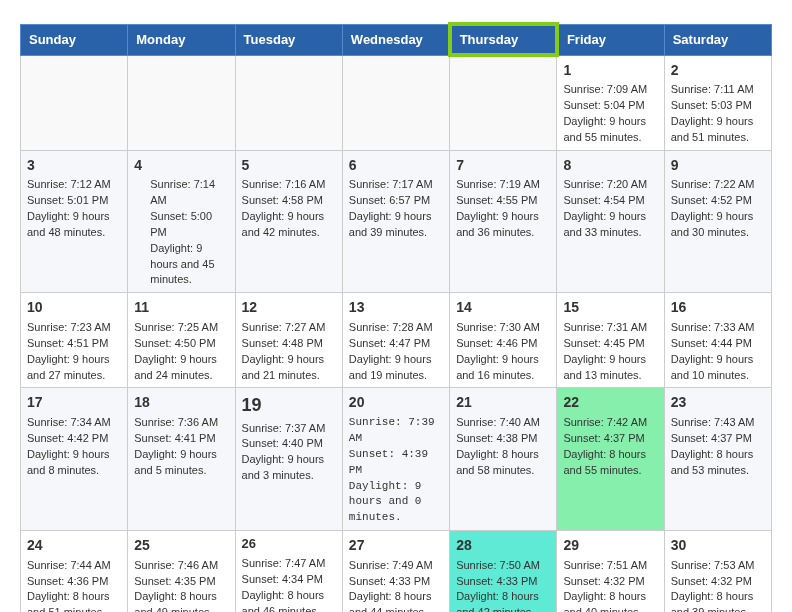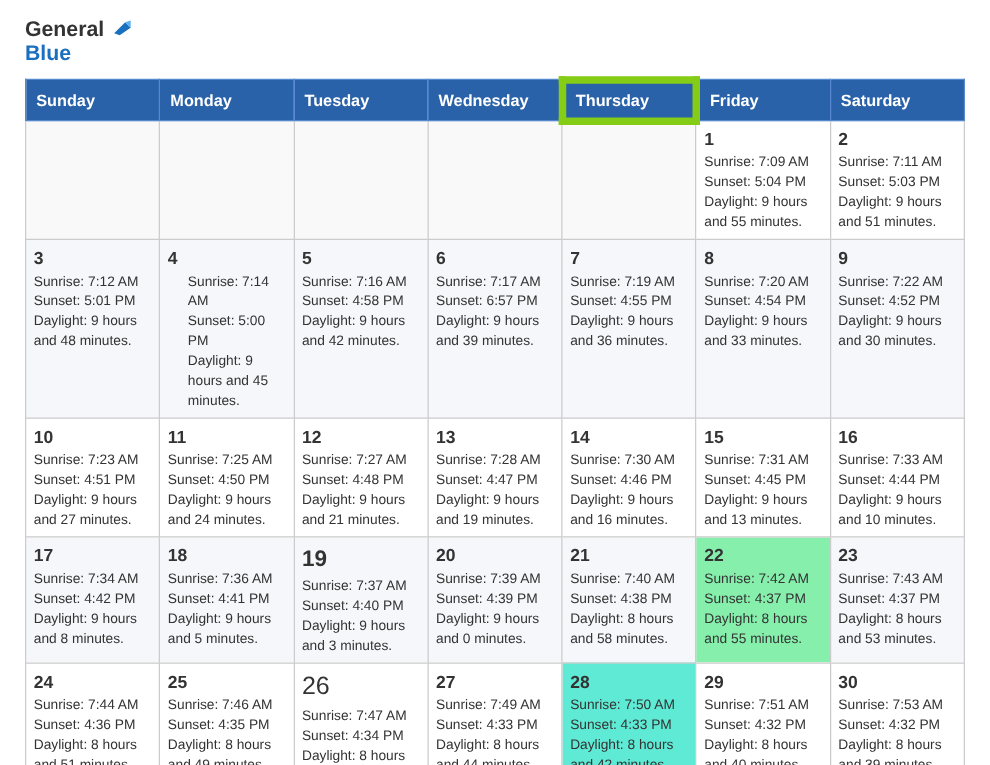--- a/index.html
+++ b/index.html
@@ -4,45 +4,31 @@
   <style>
     * { box-sizing: border-box; margin: 0; padding: 0; }
     body { font-family: Arial, sans-serif; background: #fff; width: 792px; min-height: 612px; }
 
     .wrapper { padding: 0 20px 20px 20px; }
   </style>
 </head>
 <body>
 
 <div style="display:flex; justify-content:space-between; align-items:flex-start; padding: 14px 20px 8px 20px;">
-  <div style="display:flex; align-items:center; gap:2px;">
-    <div style="line-height:1.1;">
-      <div style="display:flex; align-items:center;">
-        <span style="font-size:17px; font-weight:bold; color:#333;">General</span>
-        <svg width="22" height="22" viewBox="0 0 30 30" style="margin-left:1px; margin-top:-2px;">
-          <polygon points="10,20 22,8 28,14 16,22" fill="#1a6fbe"></polygon>
-          <polygon points="22,8 28,6 28,14" fill="#5aafee"></polygon>
-        </svg>
-      </div>
-      <div>
-        <span style="font-size:17px; font-weight:bold; color:#1a6fbe;">Blue</span>
-      </div>
-    </div>
-  </div>
 </div>
 
 <div class="wrapper">
   <table style="width:100%; border-collapse:collapse;">
     <thead>
       <tr>
         <th style="background:#2962a8; color:white; text-align:left; padding:6px 8px; font-size:13px; border:1px solid #5588cc;">Sunday</th>
         <th style="background:#2962a8; color:white; text-align:left; padding:6px 8px; font-size:13px; border:1px solid #5588cc;">Monday</th>
         <th style="background:#2962a8; color:white; text-align:left; padding:6px 8px; font-size:13px; border:1px solid #5588cc;">Tuesday</th>
         <th style="background:#2962a8; color:white; text-align:left; padding:6px 8px; font-size:13px; border:1px solid #5588cc;">Wednesday</th>
-        <th style="background:#2962a8; color:white; text-align:left; padding:6px 8px; font-size:13px; border:6px solid #84cc16;">Thursday</th>
+        <th style="background:#2962a8; color:white; text-align:left; padding:6px 8px; font-size:13px; border:4px solid #84cc16;">Thursday</th>
         <th style="background:#2962a8; color:white; text-align:left; padding:6px 8px; font-size:13px; border:1px solid #5588cc;">Friday</th>
         <th style="background:#2962a8; color:white; text-align:left; padding:6px 8px; font-size:13px; border:1px solid #5588cc;">Saturday</th>
       </tr>
     </thead>
     <tbody id="calendar-body">
     <tr>
           <td style="vertical-align: top; border: 1px solid rgb(204, 204, 204); padding: 4px 6px; width: 14.28%; font-size: 11px; line-height: 1.45; height: 90px; background: rgb(249, 249, 249);"></td>
           <td style="vertical-align: top; border: 1px solid rgb(204, 204, 204); padding: 4px 6px; width: 14.28%; font-size: 11px; line-height: 1.45; height: 90px; background: rgb(249, 249, 249);"></td>
           <td style="vertical-align: top; border: 1px solid rgb(204, 204, 204); padding: 4px 6px; width: 14.28%; font-size: 11px; line-height: 1.45; height: 90px; background: rgb(249, 249, 249);"></td>
           <td style="vertical-align: top; border: 1px solid rgb(204, 204, 204); padding: 4px 6px; width: 14.28%; font-size: 11px; line-height: 1.45; height: 90px; background: rgb(249, 249, 249);"></td>
@@ -162,21 +148,21 @@
 Daylight: 9 hours and 5 minutes.</div>
           </td>
           <td style="vertical-align: top; border: 1px solid rgb(204, 204, 204); padding: 4px 6px; width: 14.28%; font-size: 11px; line-height: 1.45; height: 90px; background: rgb(245, 247, 250);">
             <span style="font-size: 18px; font-weight: bold; color: rgb(51, 51, 51); display: block; margin-bottom: 2px;">19</span>
             <div style="color: rgb(51, 51, 51); font-size: 11px; white-space: pre-line;">Sunrise: 7:37 AM
 Sunset: 4:40 PM
 Daylight: 9 hours and 3 minutes.</div>
           </td>
           <td style="vertical-align: top; border: 1px solid rgb(204, 204, 204); padding: 4px 6px; width: 14.28%; font-size: 11px; line-height: 1.45; height: 90px; background: rgb(245, 247, 250);">
             <span style="font-size: 14px; font-weight: bold; color: rgb(51, 51, 51); display: block; margin-bottom: 2px;">20</span>
-            <div style="color: rgb(51, 51, 51); font-size: 11px; white-space: pre-line;">Sunrise: 7:39 AM
+            <div style="color: rgb(51, 51, 51); font-size: 11px; white-space: pre-line; font-family: Liberation Mono, monospace;">Sunrise: 7:39 AM
 Sunset: 4:39 PM
 Daylight: 9 hours and 0 minutes.</div>
           </td>
           <td style="vertical-align: top; border: 1px solid rgb(204, 204, 204); padding: 4px 6px; width: 14.28%; font-size: 11px; line-height: 1.45; height: 90px; background: rgb(245, 247, 250);">
             <span style="font-size: 14px; font-weight: bold; color: rgb(51, 51, 51); display: block; margin-bottom: 2px;">21</span>
             <div style="color: rgb(51, 51, 51); font-size: 11px; white-space: pre-line;">Sunrise: 7:40 AM
 Sunset: 4:38 PM
 Daylight: 8 hours and 58 minutes.</div>
           </td>
           <td style="vertical-align: top; border: 1px solid rgb(204, 204, 204); padding: 4px 6px; width: 14.28%; font-size: 11px; line-height: 1.45; height: 90px; background: #86efac;">
@@ -199,21 +185,21 @@
 Sunset: 4:36 PM
 Daylight: 8 hours and 51 minutes.</div>
           </td>
           <td style="vertical-align: top; border: 1px solid rgb(204, 204, 204); padding: 4px 6px; width: 14.28%; font-size: 11px; line-height: 1.45; height: 90px; background: rgb(255, 255, 255);">
             <span style="font-size: 14px; font-weight: bold; color: rgb(51, 51, 51); display: block; margin-bottom: 2px;">25</span>
             <div style="color: rgb(51, 51, 51); font-size: 11px; white-space: pre-line;">Sunrise: 7:46 AM
 Sunset: 4:35 PM
 Daylight: 8 hours and 49 minutes.</div>
           </td>
           <td style="vertical-align: top; border: 1px solid rgb(204, 204, 204); padding: 4px 6px; width: 14.28%; font-size: 11px; line-height: 1.45; height: 90px; background: rgb(255, 255, 255);">
-            <span style="font-size: 20px; font-weight: normal; color: rgb(51, 51, 51); display: block; margin-bottom: 2px;">26</span>
+            <span style="font-size: 13px; font-weight: bold; color: rgb(51, 51, 51); display: block; margin-bottom: 2px;">26</span>
             <div style="color: rgb(51, 51, 51); font-size: 11px; white-space: pre-line;">Sunrise: 7:47 AM
 Sunset: 4:34 PM
 Daylight: 8 hours and 46 minutes.</div>
           </td>
           <td style="vertical-align: top; border: 1px solid rgb(204, 204, 204); padding: 4px 6px; width: 14.28%; font-size: 11px; line-height: 1.45; height: 90px; background: rgb(255, 255, 255);">
             <span style="font-size: 14px; font-weight: bold; color: rgb(51, 51, 51); display: block; margin-bottom: 2px;">27</span>
             <div style="color: rgb(51, 51, 51); font-size: 11px; white-space: pre-line;">Sunrise: 7:49 AM
 Sunset: 4:33 PM
 Daylight: 8 hours and 44 minutes.</div>
           </td>

